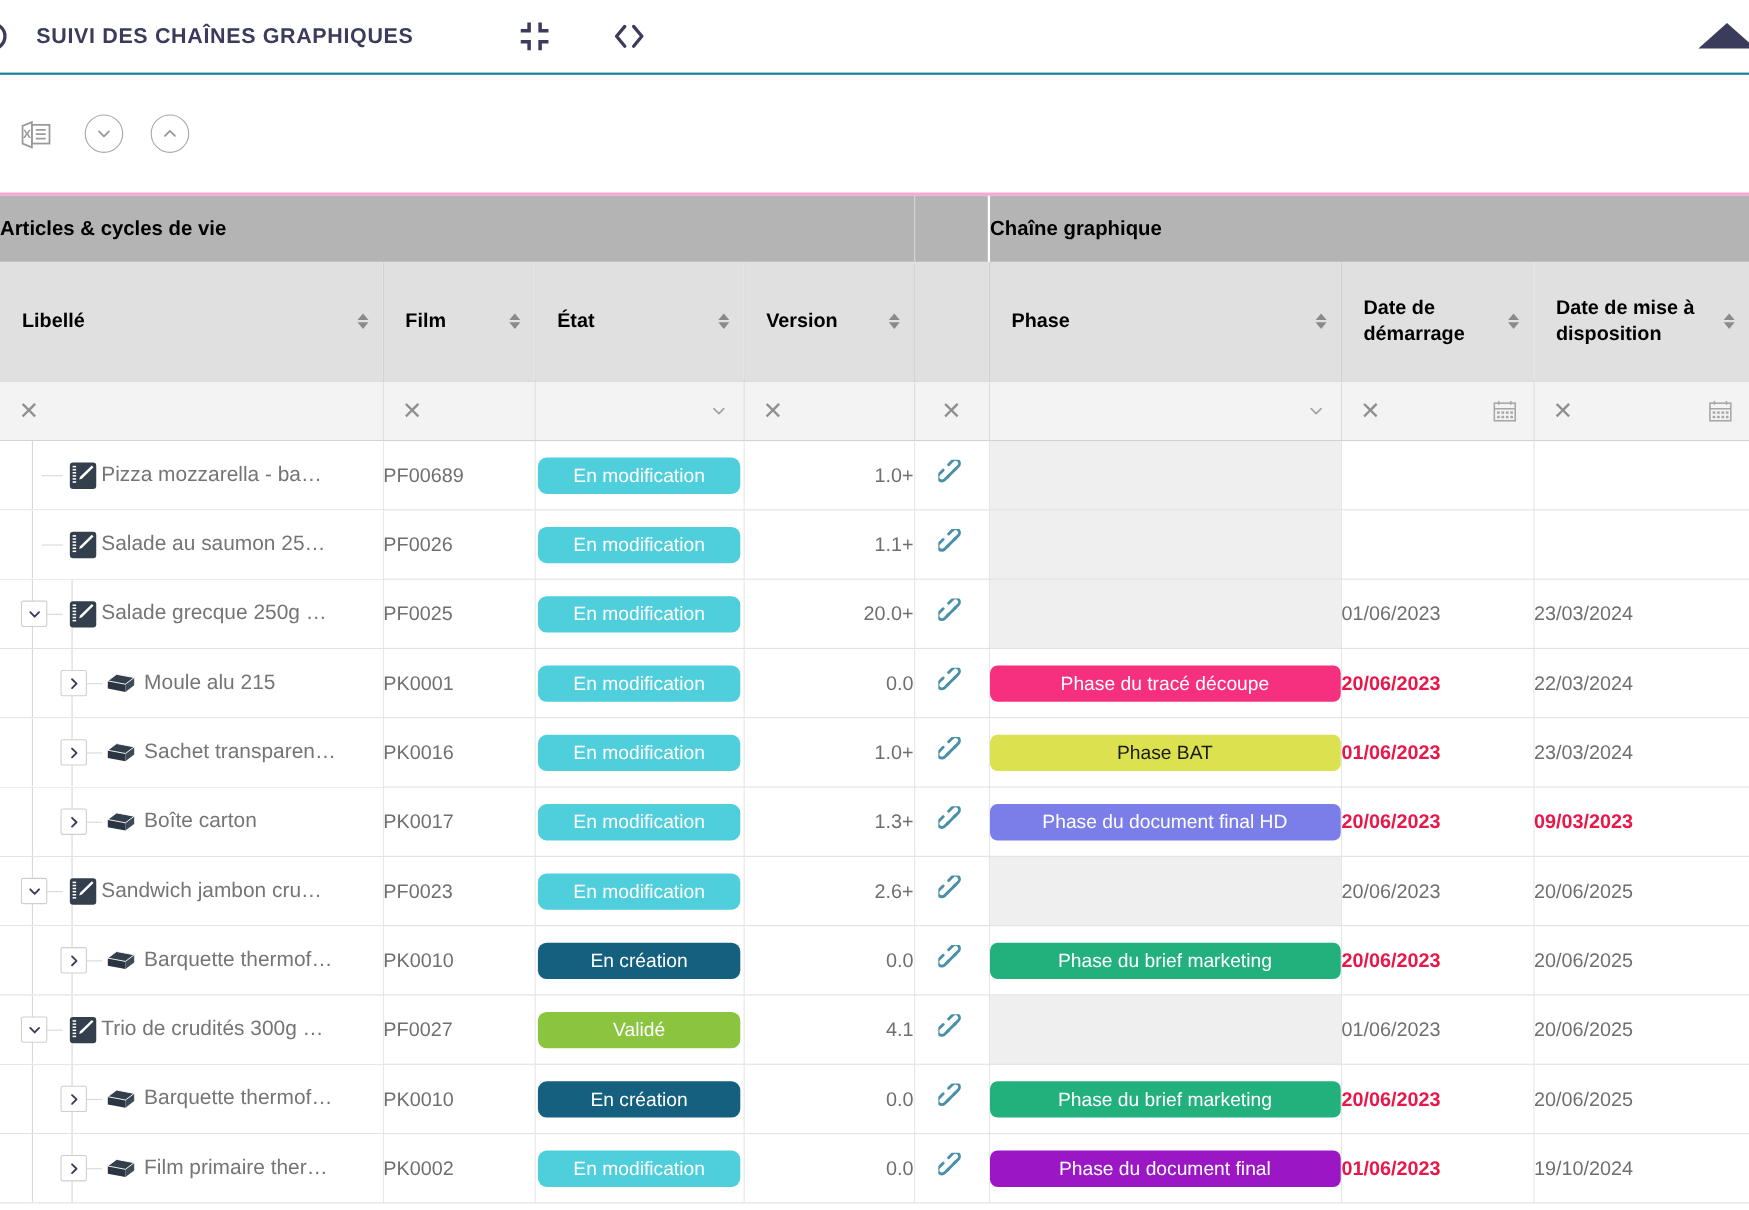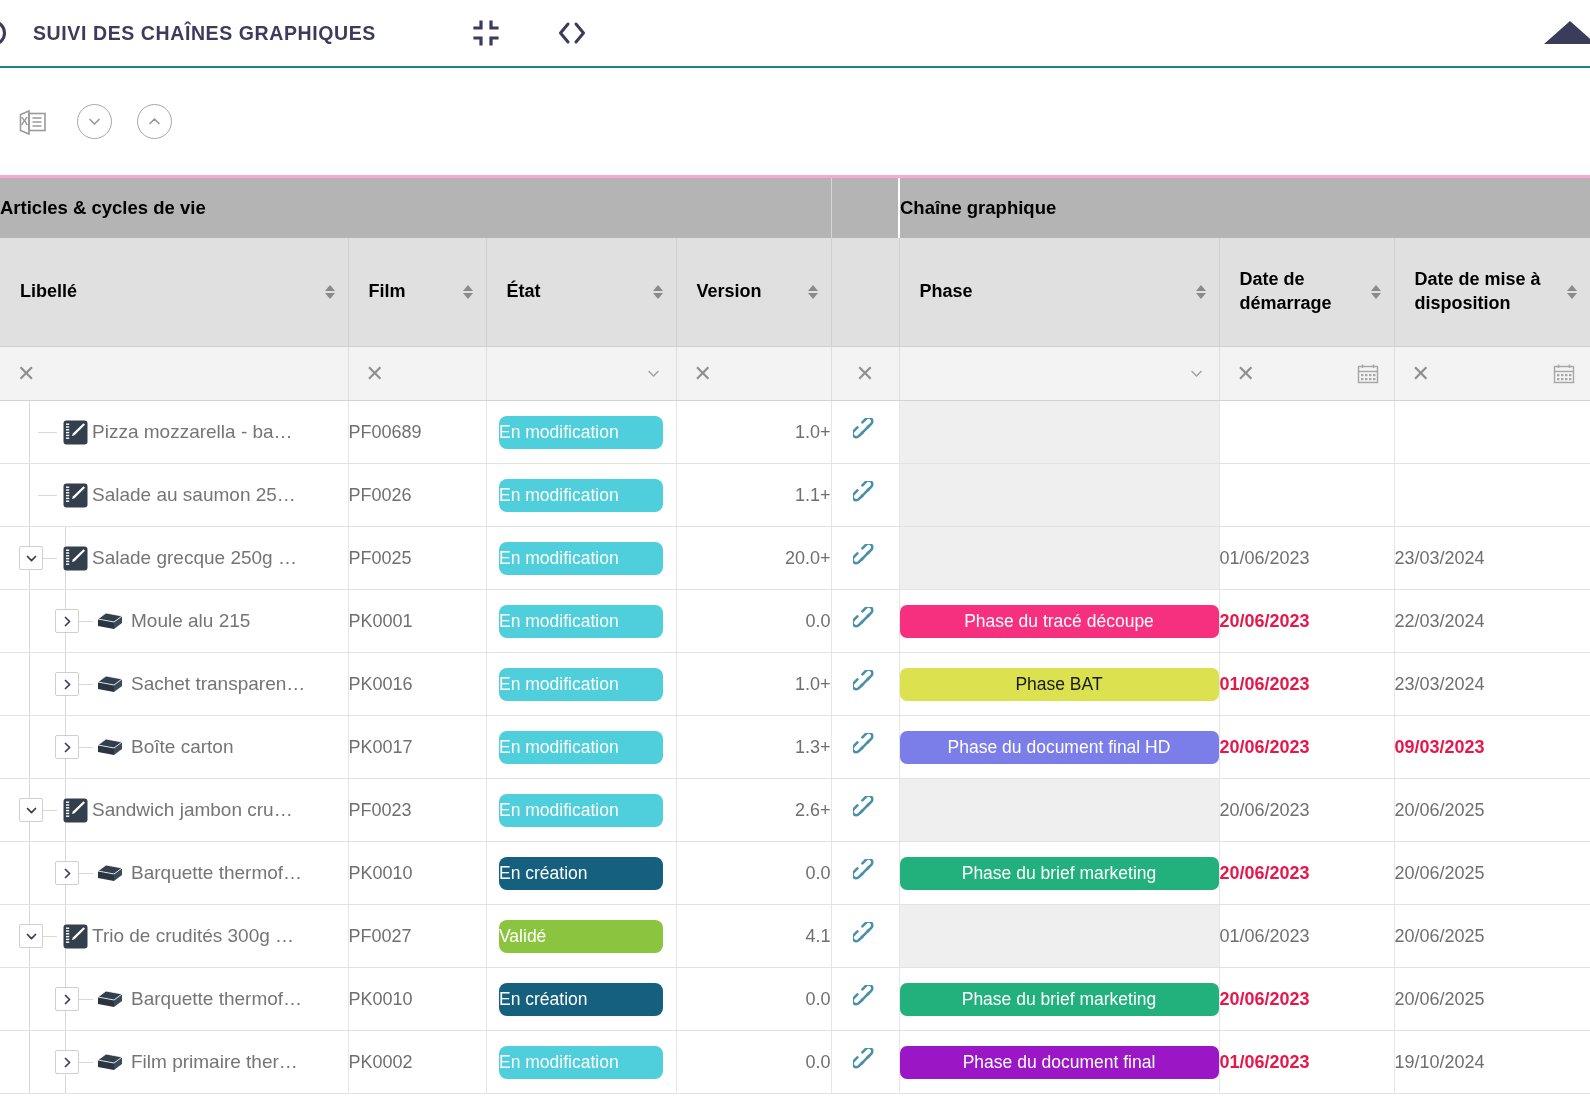--- a/index.html
+++ b/index.html
@@ -320,25 +320,25 @@
   }
   .cell-date.red {
     color: #e8174a;
     font-weight: bold;
   }
 
   
   .status-badge {
     display: block;
     margin: 0 auto;
-    width: 164px;
+    width: 184px;
     height: 33px;
     line-height: 33px;
     border-radius: 8px;
-    text-align: left;
+    text-align: center;
     color: #ffffff;
     font-size: 17.5px;
     cursor: pointer;
     white-space: nowrap;
   }
   .cell-state { padding: 0 14px; }
 
   .noborder-right { border-right: none !important; }
 </style>
 </head>

